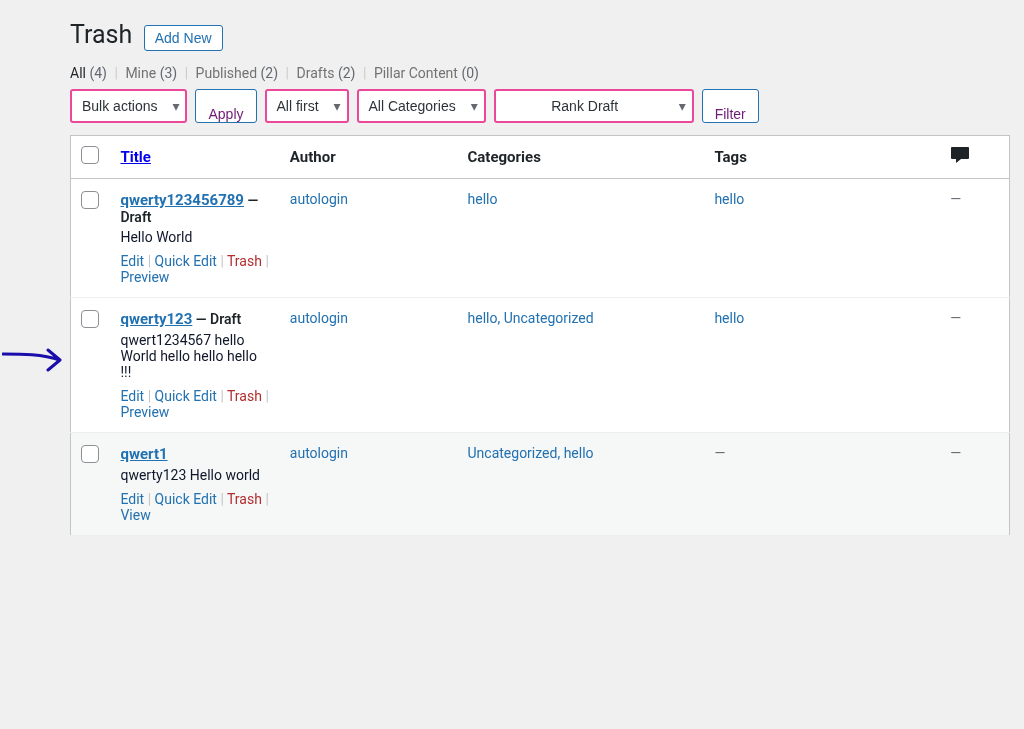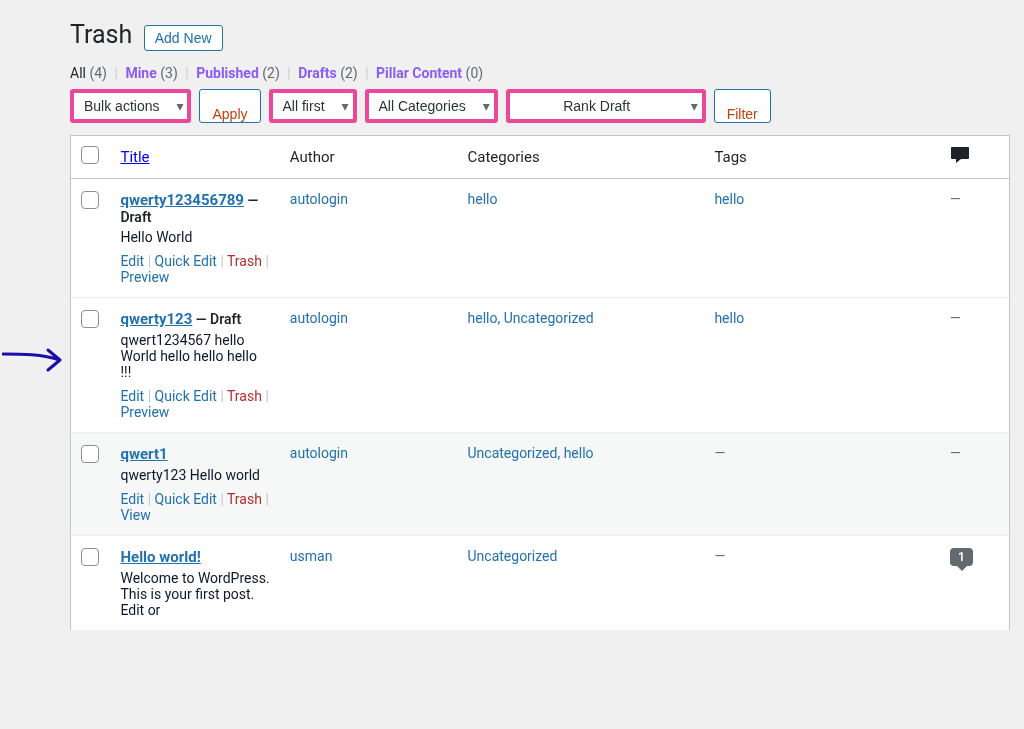--- a/index.html
+++ b/index.html
@@ -2,33 +2,33 @@
 <html><head>
 <meta charset="utf-8">
 <style>
   * { box-sizing: border-box; }
   html, body { margin: 0; padding: 0; font-family: -apple-system, BlinkMacSystemFont, "Segoe UI", Roboto, sans-serif; font-size: 14px; color: #1d2327; background: #f0f0f1; }
   .wrap { margin: 0 0 0 50px; padding: 20px 0 0 20px; width: 960px; position: relative; }
   .page-title { font-size: 25px; font-weight: 400; margin: 0; display: inline-block; color: #1d2327; }
   .add-new-btn { display: inline-block; margin-left: 8px; padding: 4px 10px; font-size: 14px; color: #2271b1; border: 1px solid #2271b1; background: #fff; border-radius: 3px; cursor: pointer; vertical-align: baseline; }
 
   .subsubsub { margin: 14px 0 8px 0; padding:0; font-size: 14px; color: #646970; }
-  .subsubsub a { color: #8b5cf6; text-decoration: none; font-weight: bold; }
+  .subsubsub a { color: #737373; text-decoration: none; }
   .subsubsub .current a { color: #1d2327; font-weight:400; }
   .subsubsub .count { color: #646970; }
   .subsubsub .sep { color: #ccc; padding: 0 4px; }
 
   .tablenav { display: flex; gap: 8px; margin: 6px 0 12px 0; }
-  .select-like { appearance: none; background:#fff; border:4px solid #ec4899; border-radius:3px; padding: 0 28px 0 10px; height:34px; font-size:14px; color:#2c3338; position:relative; cursor:pointer; }
+  .select-like { appearance: none; background:#fff; border:2px solid #ec4899; border-radius:3px; padding: 0 28px 0 10px; height:34px; font-size:14px; color:#2c3338; position:relative; cursor:pointer; }
   .select-wrap { position:relative; display:inline-block; }
   .select-wrap .chev { position:absolute; right:8px; top:50%; transform:translateY(-50%); pointer-events:none; color:#646970; }
-  .btn-secondary { height:34px; padding:16px 12px; font-size:14px; color:#c2410c; border:1px solid #2271b1; background:#fff; border-radius:3px; cursor:pointer; }
+  .btn-secondary { height:34px; padding:16px 12px; font-size:14px; color:#701a75; border:1px solid #2271b1; background:#fff; border-radius:3px; cursor:pointer; }
 
   table.wp-list { width: 100%; border-collapse: collapse; border:1px solid #c3c4c7; background:#fff; }
-  table.wp-list thead th { text-align:left; font-weight:400; padding: 10px 10px; font-size:15px; border-bottom:1px solid #c3c4c7; color:#2271b1; }
+  table.wp-list thead th { text-align:left; font-weight:700; padding: 10px 10px; font-size:15px; border-bottom:1px solid #c3c4c7; color:#2271b1; }
   table.wp-list thead th.noncol { color:#1d2327; }
   table.wp-list tbody td { padding: 12px 10px; vertical-align: top; font-size:14px; border-bottom:1px solid #eceeef; }
   table.wp-list tbody tr.alt { background:#f6f7f7; }
   col.cb { width: 40px; }
   col.title { width: 170px; }
   col.author { width: 180px; }
   col.cats { width: 250px; }
   col.tags { width: 240px; }
   col.comments { width: 70px; }
   .checkbox { width:18px; height:18px; border:1px solid #8c8f94; border-radius:4px; background:#fff; display:inline-block; cursor:pointer; }
@@ -153,27 +153,16 @@
           <td>
             <div><a href="#" class="row-title">qwert1</a></div>
             <div class="excerpt">qwerty123 Hello world</div>
             <div class="row-actions"><a href="#">Edit</a> <span class="sep">|</span> <a href="#">Quick Edit</a> <span class="sep">|</span> <a href="#" class="trash">Trash</a> <span class="sep">|</span> <a href="#">View</a></div>
           </td>
           <td><a href="#" class="cell-link">autologin</a></td>
           <td><a href="#" class="cell-link">Uncategorized, hello</a></td>
           <td><span class="dash">—</span></td>
           <td><span class="dash">—</span></td>
         </tr>
-        <tr>
-          <td><span class="checkbox"></span></td>
-          <td>
-            <div><a href="#" class="row-title">Hello world!</a></div>
-            <div class="excerpt">Welcome to WordPress. This is your first post. Edit or</div>
-          </td>
-          <td><a href="#" class="cell-link">usman</a></td>
-          <td><a href="#" class="cell-link">Uncategorized</a></td>
-          <td><span class="dash">—</span></td>
-          <td><span class="comment-bubble">1</span></td>
-        </tr>
       </tbody>
   </table>
 
 </div>
 
 </body></html>

